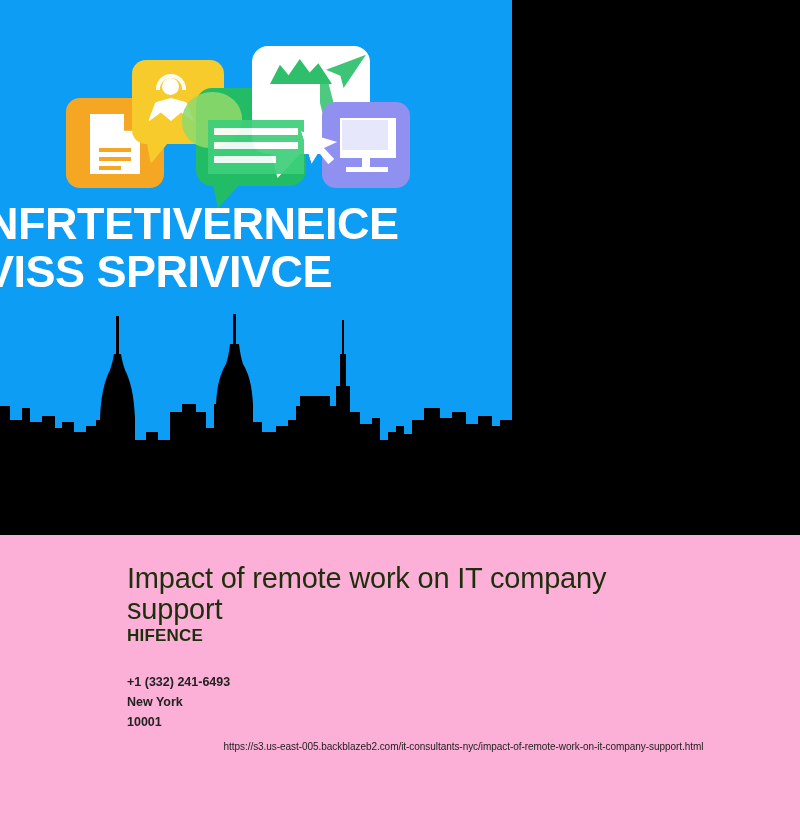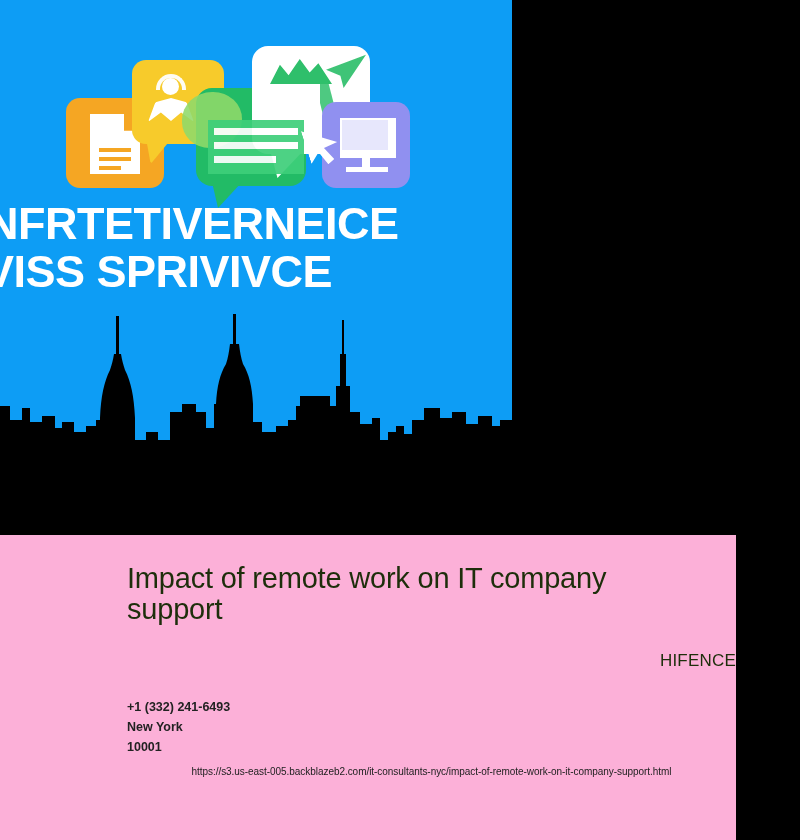--- a/index.html
+++ b/index.html
@@ -312,42 +312,41 @@
     width: 512px;
     height: 235px;
   }
   #skyline svg { display: block; width: 512px; height: 235px; }
 
   
   #info-panel {
     position: absolute;
     left: 0;
     top: 535px;
-    width: 736px;
+    width: 800px;
     height: 305px;
     background: #fcb0d8;
     padding: 28px 0 0 127px;
   }
 
   #page-title {
     color: #1d2e0b;
     font-size: 29px;
     line-height: 31px;
     font-weight: 400;
     letter-spacing: -0.2px;
     max-width: 570px;
   }
 
   #brand-name {
-    margin-top: 26px;
+    margin-top: 1px;
     color: #1d2e0b;
     font-size: 17px;
-    font-weight: 400;
+    font-weight: 700;
     letter-spacing: 0.2px;
-    text-align: right;
   }
 
   #contact-block {
     margin-top: 26px;
   }
   #contact-block .cline {
     color: #222222;
     font-size: 12.5px;
     line-height: 20px;
     font-weight: 700;

